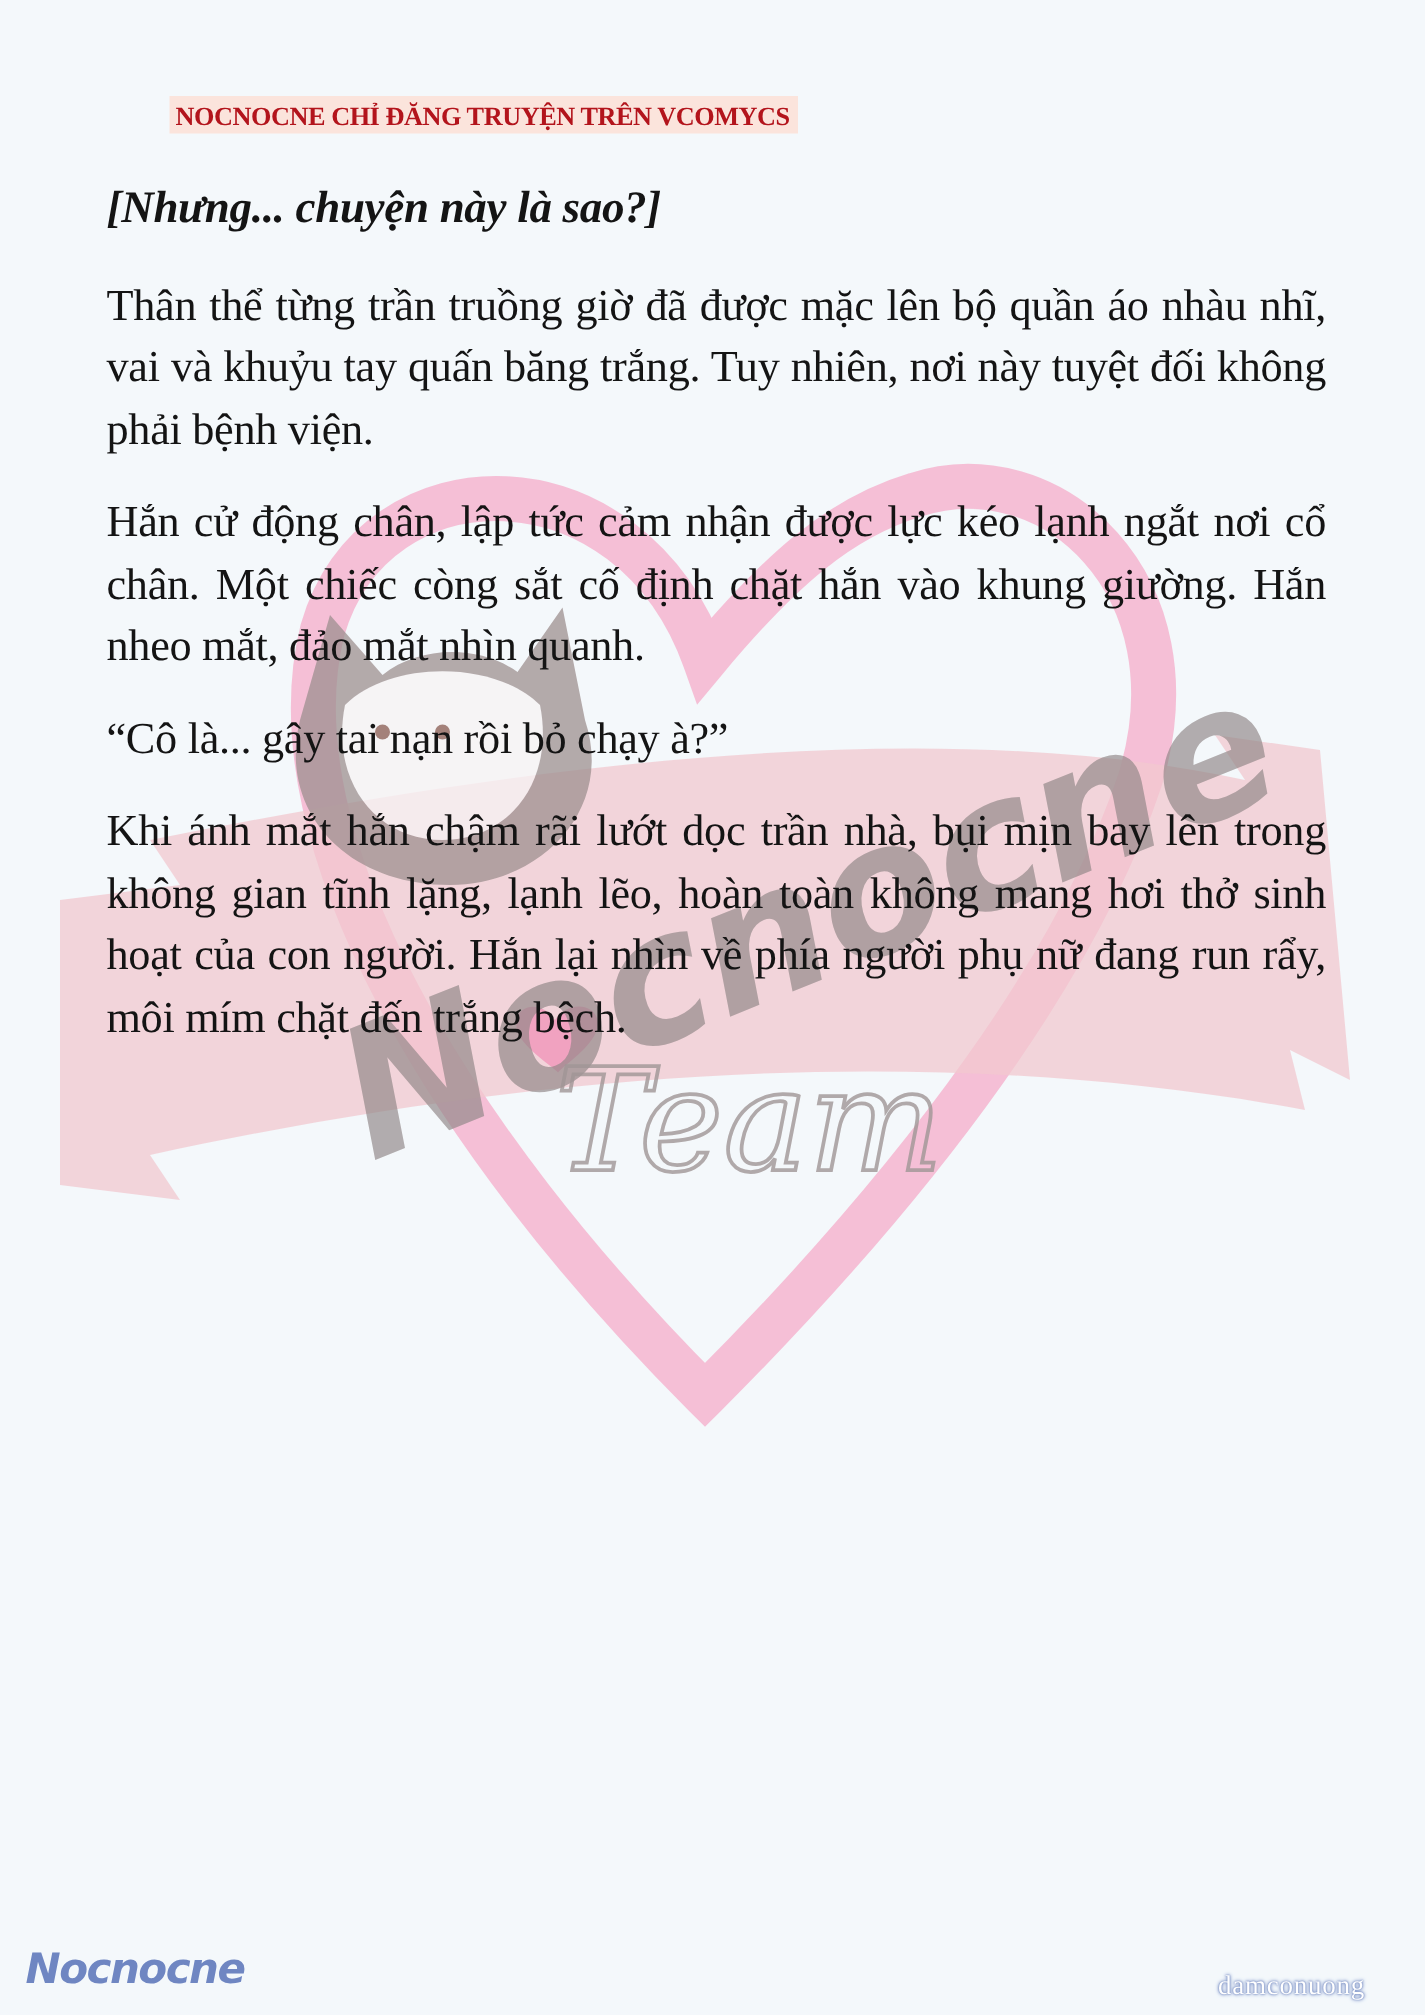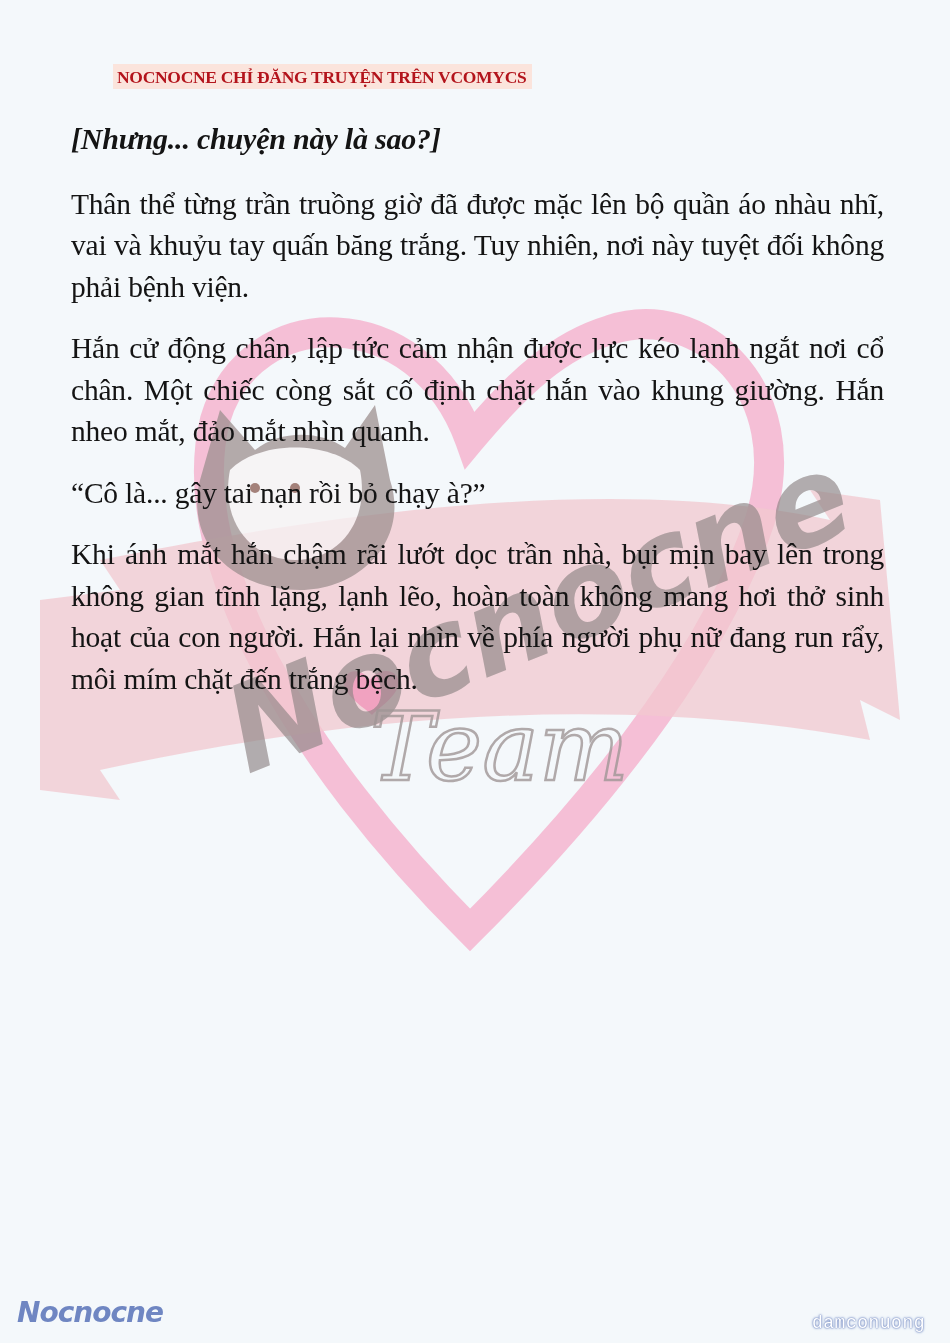--- a/index.html
+++ b/index.html
@@ -36,21 +36,21 @@
     }
     .para.thought { font-style: italic; font-weight: bold; font-size: 30px; }
     .para.first { margin-bottom: 24px; }
     .logo-left {
       position: absolute; left: 17px; top: 1296px;
       font-family: "DejaVu Sans", sans-serif; font-style: italic; font-weight: bold;
       font-size: 28px; color: #6f86c2; letter-spacing: -1px;
     }
     .logo-right {
       position: absolute; left: 812px; top: 1313px;
-      font-family: Liberation Mono, monospace; font-size: 18px;
+      font-family: Liberation Serif, serif; font-size: 18px;
       color: #ffffff; letter-spacing: 0.5px;
       text-shadow: 0 0 3px #7d93c8, 0 0 2px #7d93c8, 0 0 1px #5c74b4;
     }
   </style>
 </head>
 <body>
 
 <svg class="watermark" viewBox="0 0 950 1343" xmlns="http://www.w3.org/2000/svg">
 
   <path d="M470 440 C 420 300, 250 300, 215 420 C 180 560, 300 760, 470 930 C 620 780, 720 640, 760 520 C 800 390, 700 300, 610 330 C 560 345, 520 380, 470 440 Z" fill="none" stroke="#f4b5cf" stroke-width="30" opacity="0.85"></path>

